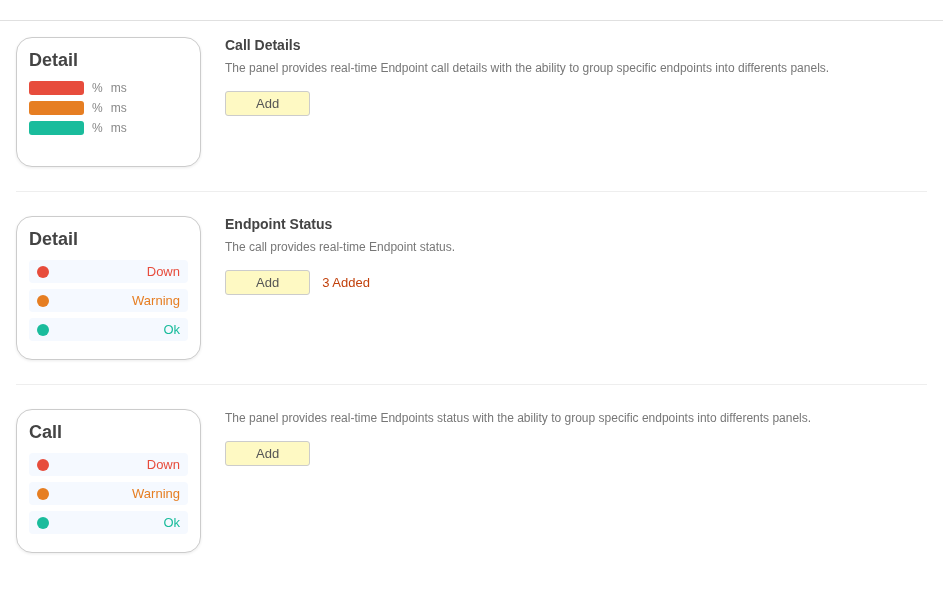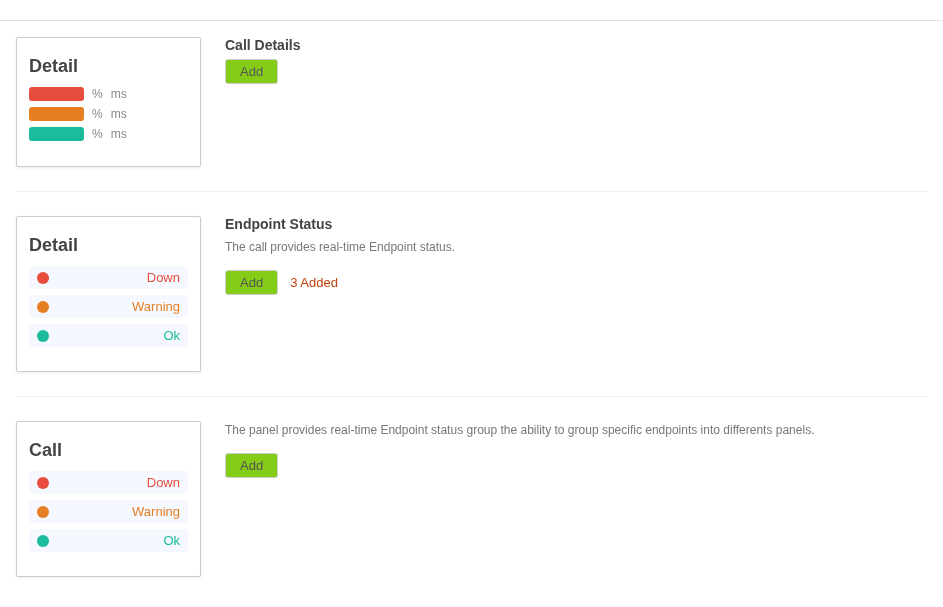--- a/index.html
+++ b/index.html
@@ -29,23 +29,23 @@
       border-bottom: 1px solid #eee;
     }
     .panel-row:last-child {
       border-bottom: none;
     }
     
     .preview-card {
       width: 185px;
       min-height: 130px;
       border: 1px solid #ccc;
-      border-radius: 2px;
+      border-radius: 16px;
       background: #fff;
-      padding: 18px 12px;
+      padding: 12px 12px;
       margin-right: 24px;
       flex-shrink: 0;
       box-shadow: 0 1px 3px rgba(0,0,0,0.08);
     }
     .preview-card .card-title {
       font-size: 18px;
       font-weight: bold;
       color: #444;
       margin-bottom: 10px;
     }
@@ -106,22 +106,22 @@
       margin-bottom: 14px;
       line-height: 1.5;
     }
     .action-row {
       display: flex;
       align-items: center;
       gap: 12px;
     }
     .add-btn {
       border: 1px solid #ccc;
-      background: #84cc16;
-      padding: 4px 14px;
+      background: #fef9c3;
+      padding: 4px 30px;
       font-size: 13px;
       color: #555;
       border-radius: 3px;
       cursor: pointer;
     }
     .added-badge {
       color: #c2410c;
       font-size: 13px;
     }
   </style>
@@ -147,20 +147,21 @@
           <span class="bar-label">ms</span>
         </div>
         <div class="bar-row">
           <div class="bar bar-teal"></div>
           <span class="bar-label">%</span>
           <span class="bar-label">ms</span>
         </div>
       </div>
       <div class="panel-info">
         <h2>Call Details</h2>
+        <p>The panel provides real-time Endpoint call details with the ability to group specific endpoints into differents panels.</p>
         <div class="action-row">
           <button class="add-btn">Add</button>
         </div>
       </div>
     </div>
     <div class="panel-row">
       <div class="preview-card">
         <div class="card-title">Detail</div>
         <div class="status-row">
           <div class="dot dot-red"></div>
@@ -194,19 +195,19 @@
         <div class="status-row">
           <div class="dot dot-orange"></div>
           <span class="status-text-warning">Warning</span>
         </div>
         <div class="status-row">
           <div class="dot dot-teal"></div>
           <span class="status-text-ok">Ok</span>
         </div>
       </div>
       <div class="panel-info">
-        <p>The panel provides real-time Endpoint status group the ability to group specific endpoints into differents panels.</p>
+        <p>The panel provides real-time Endpoints status with the ability to group specific endpoints into differents panels.</p>
         <div class="action-row">
           <button class="add-btn">Add</button>
         </div>
       </div>
     </div>
   </div>
 
 </body></html>

